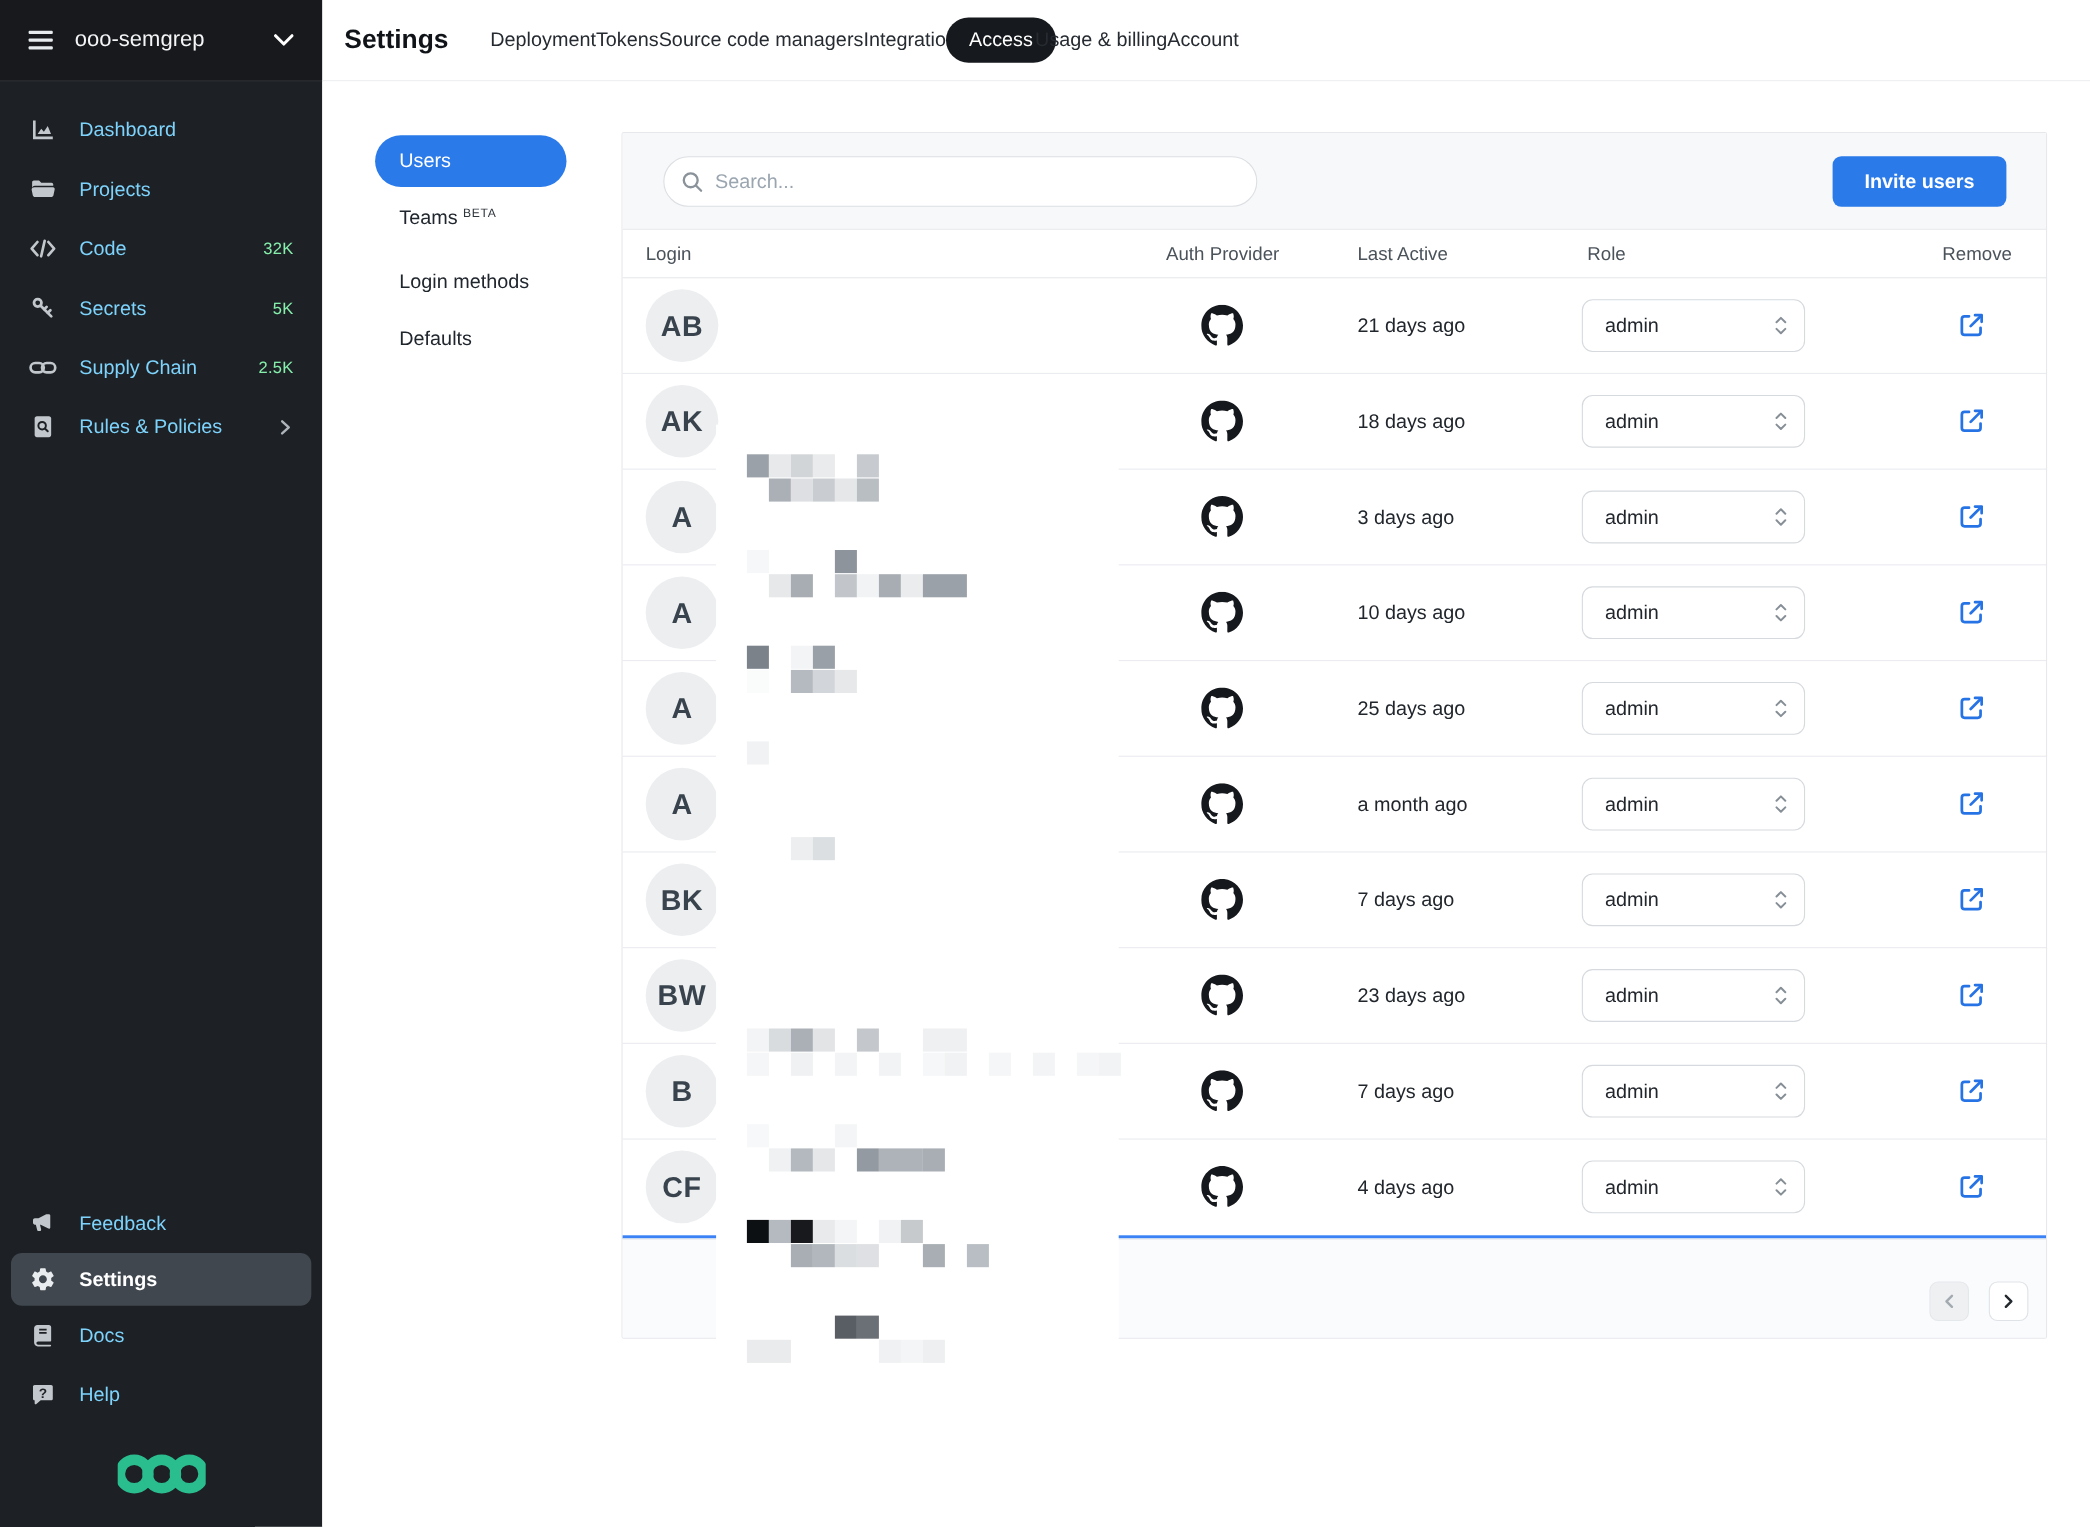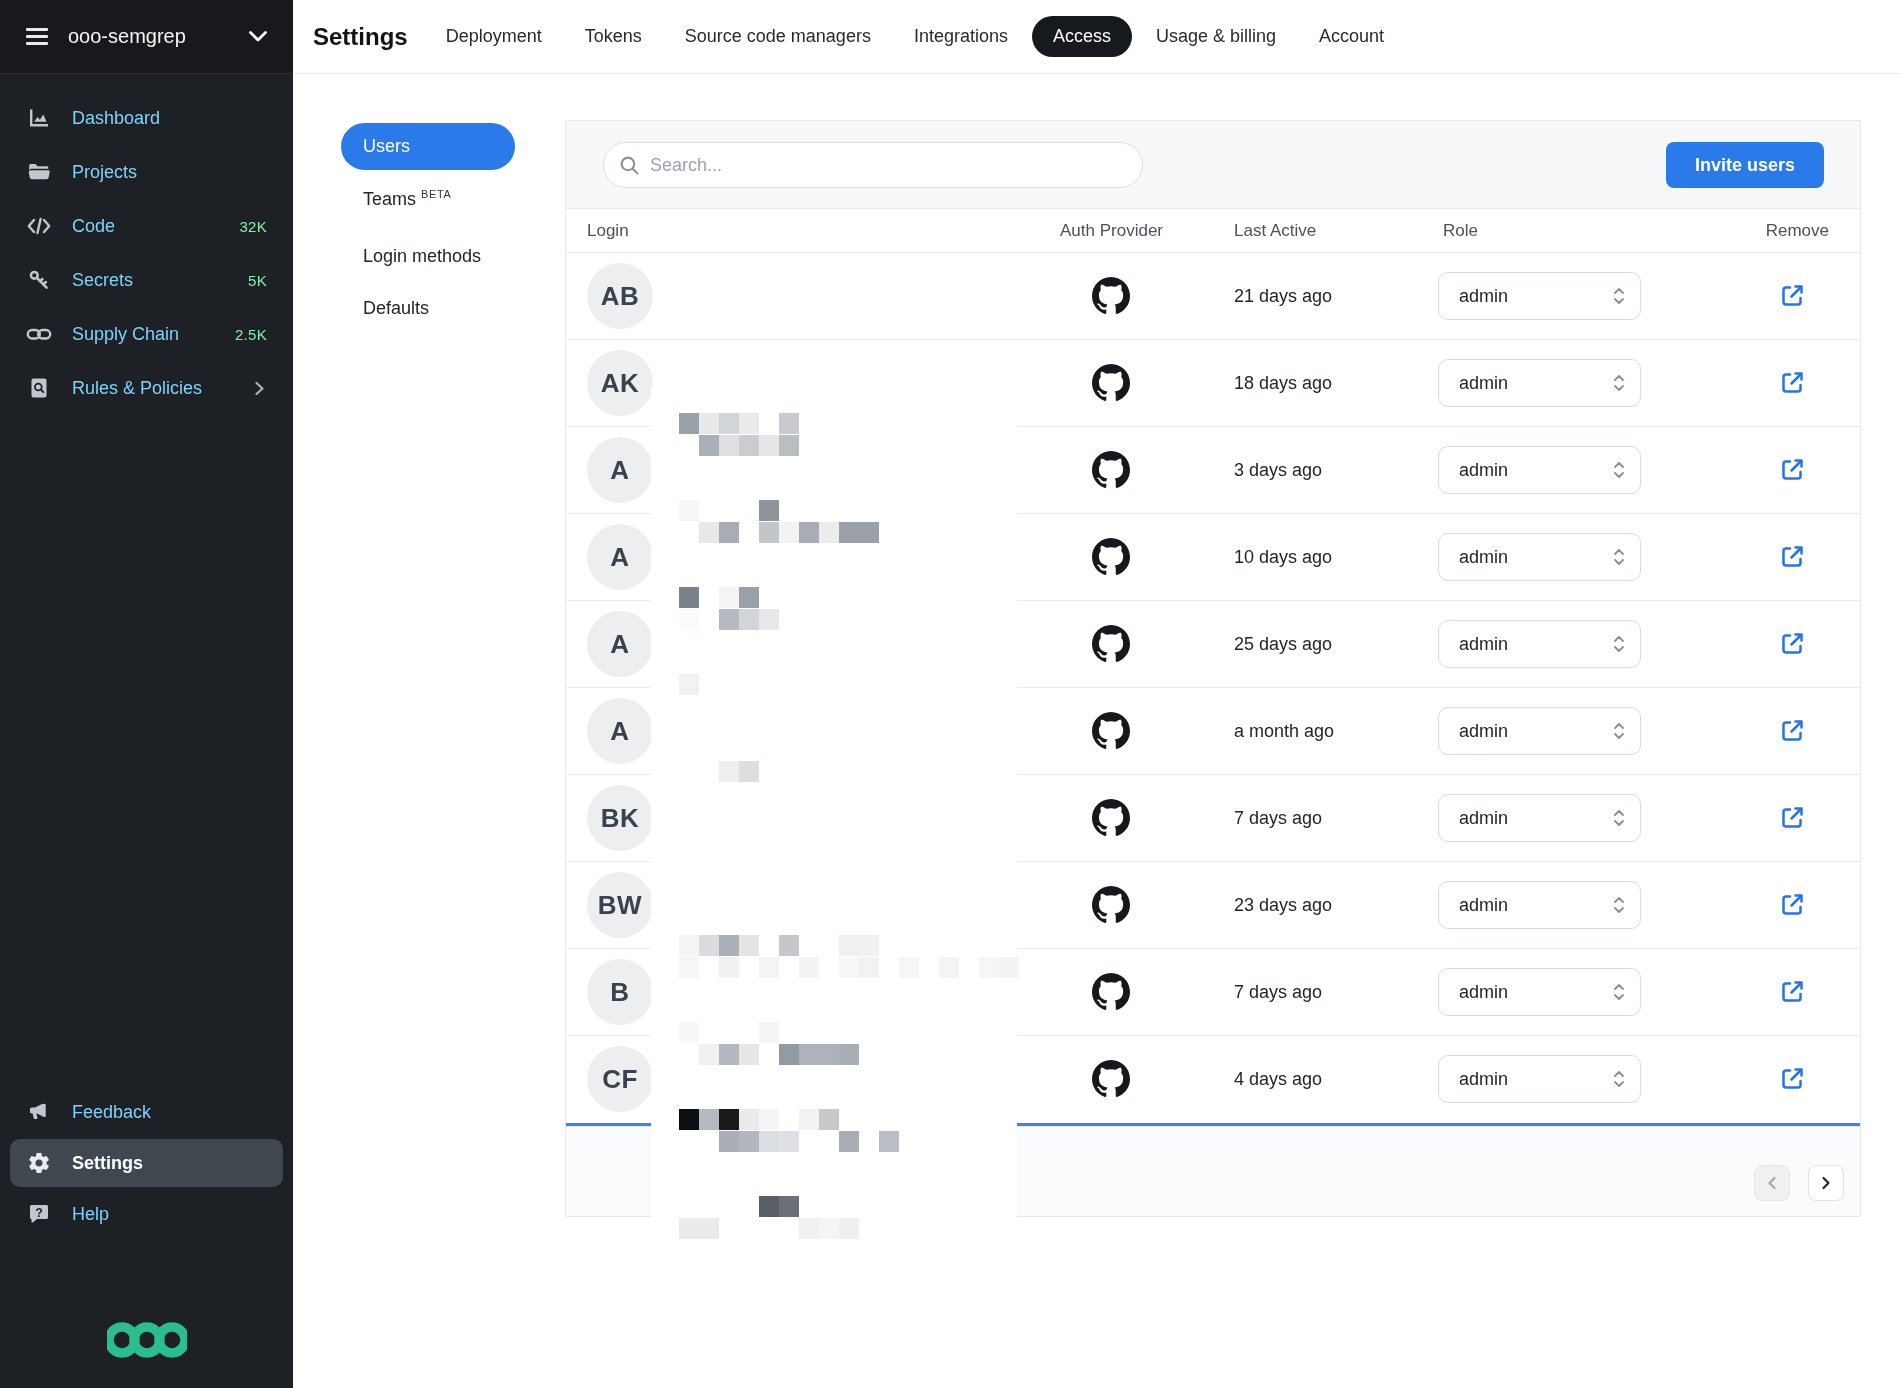--- a/index.html
+++ b/index.html
@@ -23,21 +23,21 @@
   .sb-footer { position:absolute; top:1085px; left:0; right:0; }
   .sb-item.active { margin:0 10px; padding:0 16px; height:48px; background:#40474f; border-radius:10px; }
   .sb-item.active .sb-label { font-weight:700; color:#fff; }
   .sb-item.active .sb-icon { color:#e9ecef; }
   .sb-logo { position:absolute; top:1318px; left:0; right:0; display:flex; justify-content:center; }
 
   
   .topbar { position:absolute; left:293px; top:0; width:1607px; height:74px; background:#fff;
             border-bottom:1px solid #e8eaed; display:flex; align-items:center; }
   .tb-title { margin-left:20px; font-size:24px; font-weight:700; color:#101419; }
-  .tb-tabs { display:flex; align-items:center; margin-left:38px; gap:43px; }
+  .tb-tabs { display:flex; align-items:center; margin-left:38px; }
   .tb-tab { font-size:18px; color:#262b31; cursor:pointer; white-space:nowrap; }
   .tb-tab.active { background:#16191d; color:#fff; padding:10px 21px; border-radius:22px; margin:0 -19px; }
 
   
   .main { position:absolute; left:293px; top:74px; width:1607px; height:1314px; background:#fff; }
 
   .subnav-pill { position:absolute; left:48px; top:49px; width:174px; height:47px; border-radius:24px;
                  background:#2a7ae9; color:#fff; font-size:18px; display:flex; align-items:center;
                  padding-left:22px; cursor:pointer; }
   .subnav-item { position:absolute; left:70px; font-size:18px; color:#20262d; cursor:pointer; }
@@ -182,20 +182,29 @@
         </span>
         <span class="sb-label">Feedback</span>
       </div>
       <div class="sb-item active">
         <span class="sb-icon">
           <svg width="24" height="24" viewBox="0 0 24 24" fill="currentColor">
             <path d="M19.5 13.1c0-.4.1-.7.1-1.1s0-.7-.1-1.1l2.1-1.6c.2-.2.3-.4.1-.7l-2-3.4c-.1-.2-.4-.3-.6-.2l-2.5 1c-.5-.4-1.1-.7-1.7-1l-.4-2.6c0-.2-.2-.4-.5-.4h-4c-.2 0-.5.2-.5.4L9.1 5c-.6.3-1.2.6-1.7 1l-2.5-1c-.2-.1-.5 0-.6.2l-2 3.4c-.1.2-.1.5.1.7L4.5 11c0 .4-.1.7-.1 1s0 .7.1 1.1l-2.1 1.6c-.2.2-.3.5-.1.7l2 3.4c.1.2.4.3.6.2l2.5-1c.5.4 1.1.7 1.7 1l.4 2.6c0 .2.2.4.5.4h4c.2 0 .5-.2.5-.4l.4-2.6c.6-.3 1.2-.6 1.7-1l2.5 1c.2.1.5 0 .6-.2l2-3.4c.1-.2.1-.5-.1-.7l-2.1-1.6zM12 15.6c-2 0-3.6-1.6-3.6-3.6S10 8.4 12 8.4s3.6 1.6 3.6 3.6-1.6 3.6-3.6 3.6z"></path>
           </svg>
         </span>
         <span class="sb-label">Settings</span>
+      </div>
+      <div class="sb-item">
+        <span class="sb-icon">
+          <svg width="24" height="24" viewBox="0 0 24 24" fill="currentColor">
+            <path d="M7 2.5h10.5c1.2 0 2 .9 2 2v12.3c0 .4-.3.7-.7.7H7.6c-.8 0-1.5.7-1.5 1.5s.7 1.5 1.5 1.5h11.2c.4 0 .7.3.7.7s-.3.8-.7.8H7.4c-1.9 0-3.4-1.6-3.4-3.5V5.5c0-1.7 1.3-3 3-3z"></path>
+            <path d="M8.6 6h6.8v1.6H8.6zM8.6 9h6.8v1.6H8.6z" fill="#1d2125"></path>
+          </svg>
+        </span>
+        <span class="sb-label">Docs</span>
       </div>
       <div class="sb-item">
         <span class="sb-icon">
           <svg width="24" height="24" viewBox="0 0 24 24">
             <path fill="currentColor" d="M4.5 3h15c.8 0 1.5.7 1.5 1.5v11c0 .8-.7 1.5-1.5 1.5H10l-4.2 3.5c-.5.4-1.3 0-1.3-.6V17h-.1C3.7 17 3 16.3 3 15.5v-11C3 3.7 3.7 3 4.5 3z"></path>
             <text x="12" y="14.5" text-anchor="middle" font-size="12.5" font-weight="bold" fill="#1d2125" font-family="Liberation Sans, sans-serif">?</text>
           </svg>
         </span>
         <span class="sb-label">Help</span>
       </div>

